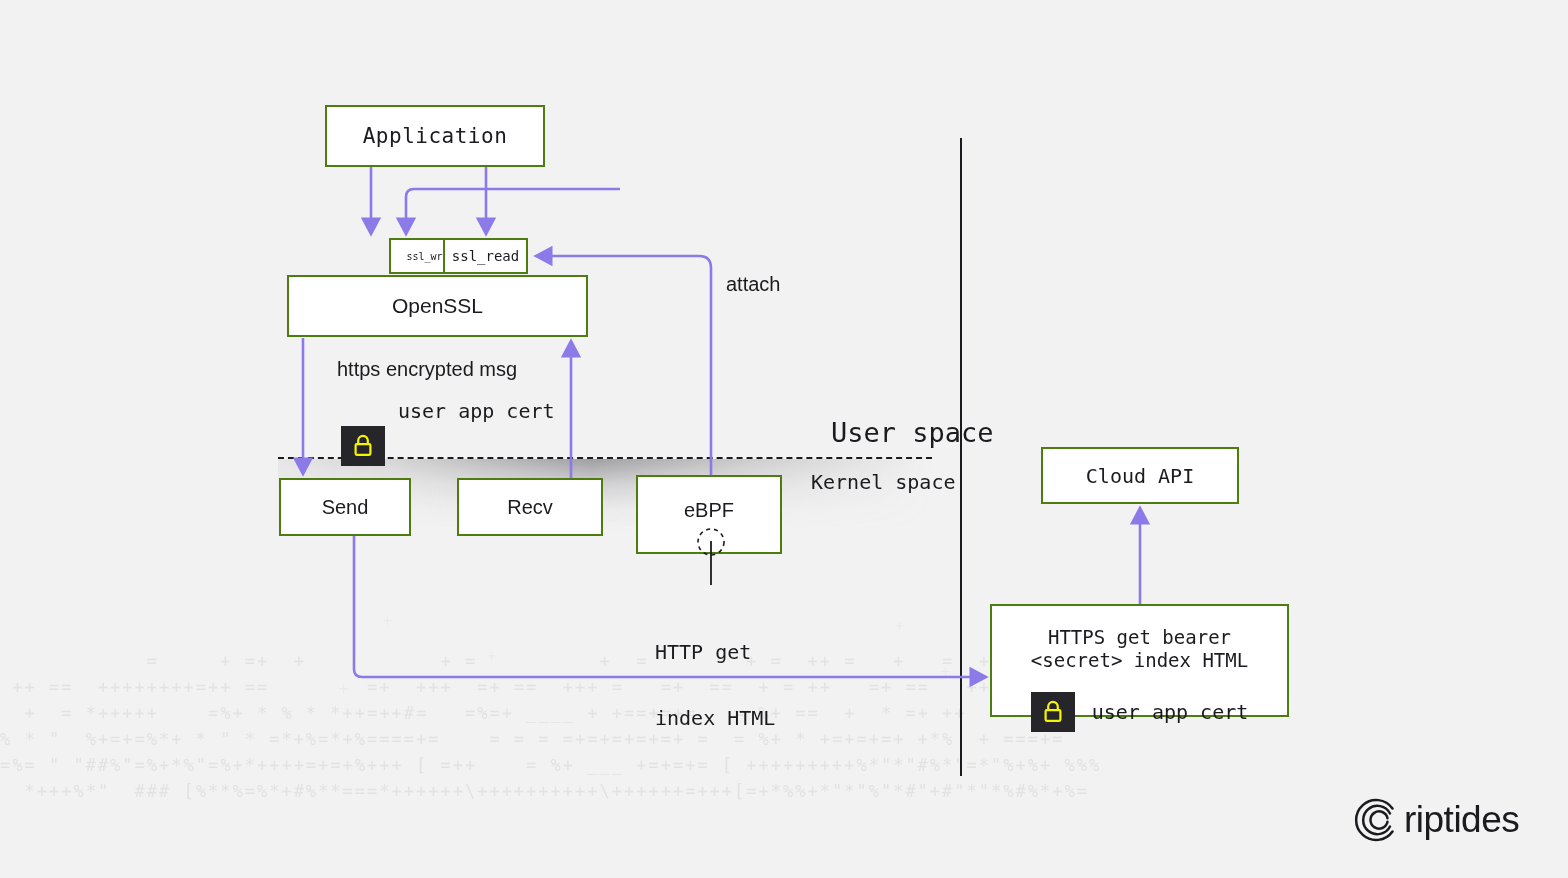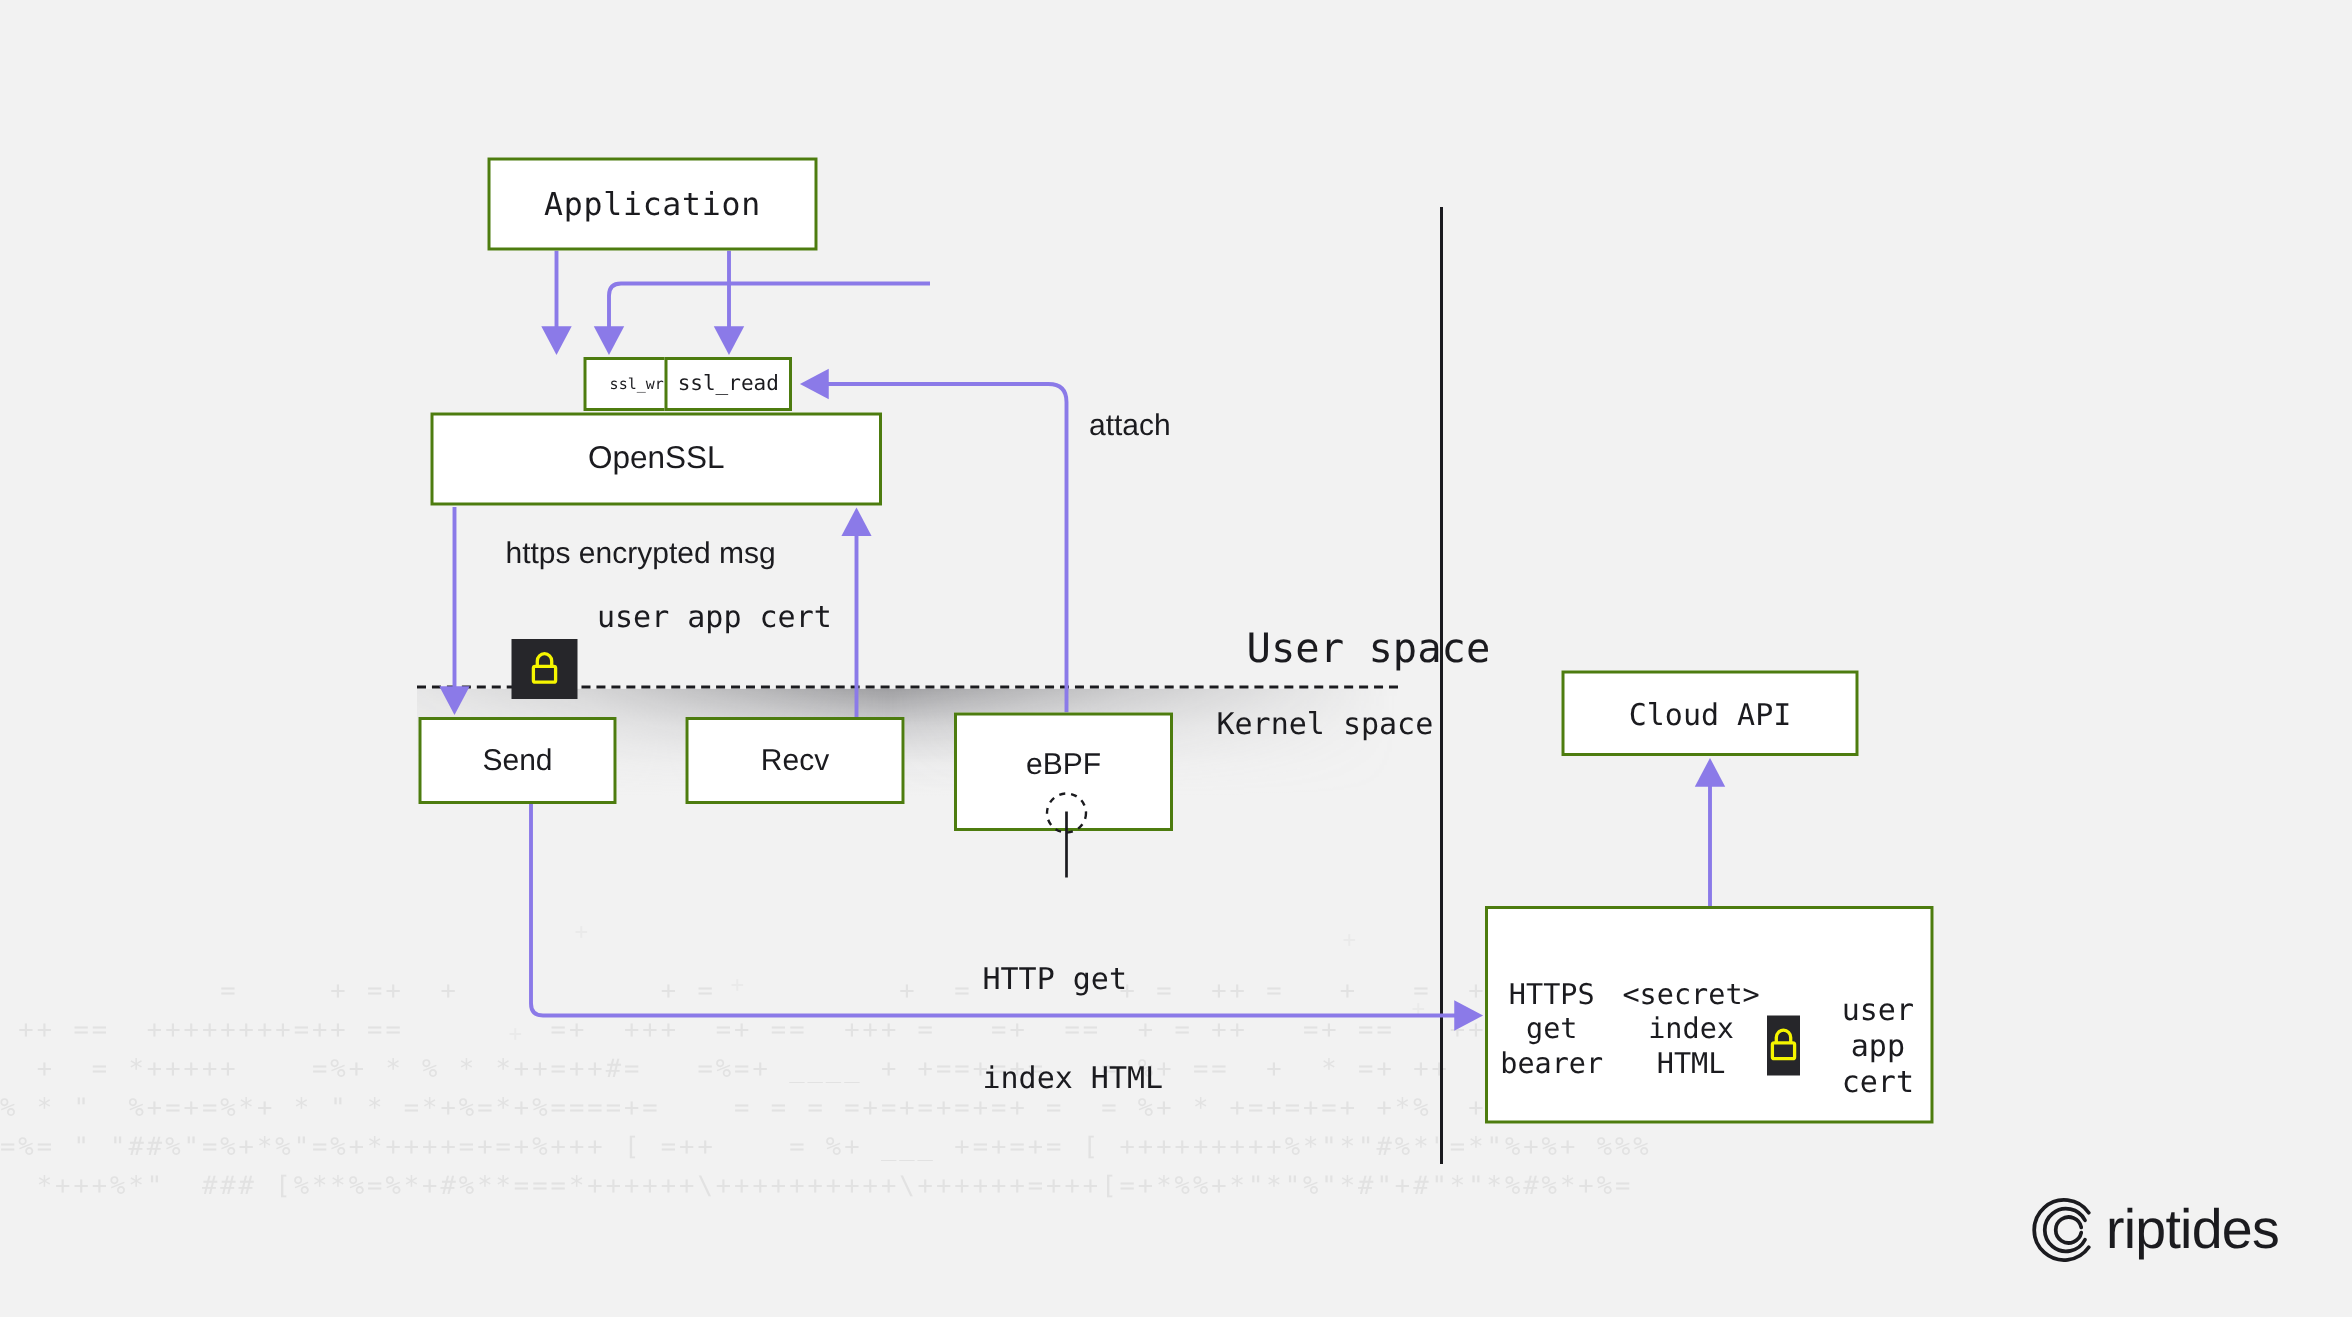--- a/index.html
+++ b/index.html
@@ -60,22 +60,22 @@
                      font-size:21px; letter-spacing:.5px; }
   #box-ssl-write   { left:345px; top:238px; width:89px;  height:36px; font-size:10px;margin-left:44px; }
   #box-ssl-read    { left:443px; top:238px; width:85px;  height:36px; font-size:14px; }
   #box-openssl     { left:287px; top:275px; width:301px; height:62px;
                      font-size:21px; z-index:3; }
   #box-send        { left:279px; top:478px; width:132px; height:58px; font-size:20px; }
   #box-recv        { left:457px; top:478px; width:146px; height:58px; font-size:20px; }
   #box-ebpf        { left:636px; top:475px; width:146px; height:79px;
                      font-size:20px; align-items:flex-start; padding-top:22px; }
   #box-cloud-api   { left:1041px; top:447px; width:198px; height:57px; font-size:20px; }
-  #box-https       { left:990px; top:604px; width:299px; height:145px;
-                     flex-direction:row; align-items:center; justify-content:flex-start;
+  #box-https       { left:990px; top:604px; width:299px; height:113px;
+                     flex-direction:column; align-items:center; justify-content:flex-start;
                      padding-top:20px; }
 
   #box-https .https-line { font-size:19px; line-height:23px;
                            font-family:"DejaVu Sans Mono", monospace; color:#1b1b1f; }
   #box-https .cert-row { display:flex; align-items:center; gap:17px; margin-top:20px; }
 
   
   .lock-badge {
     width:44px; height:40px; background:#26262a;
     display:flex; align-items:center; justify-content:center;

